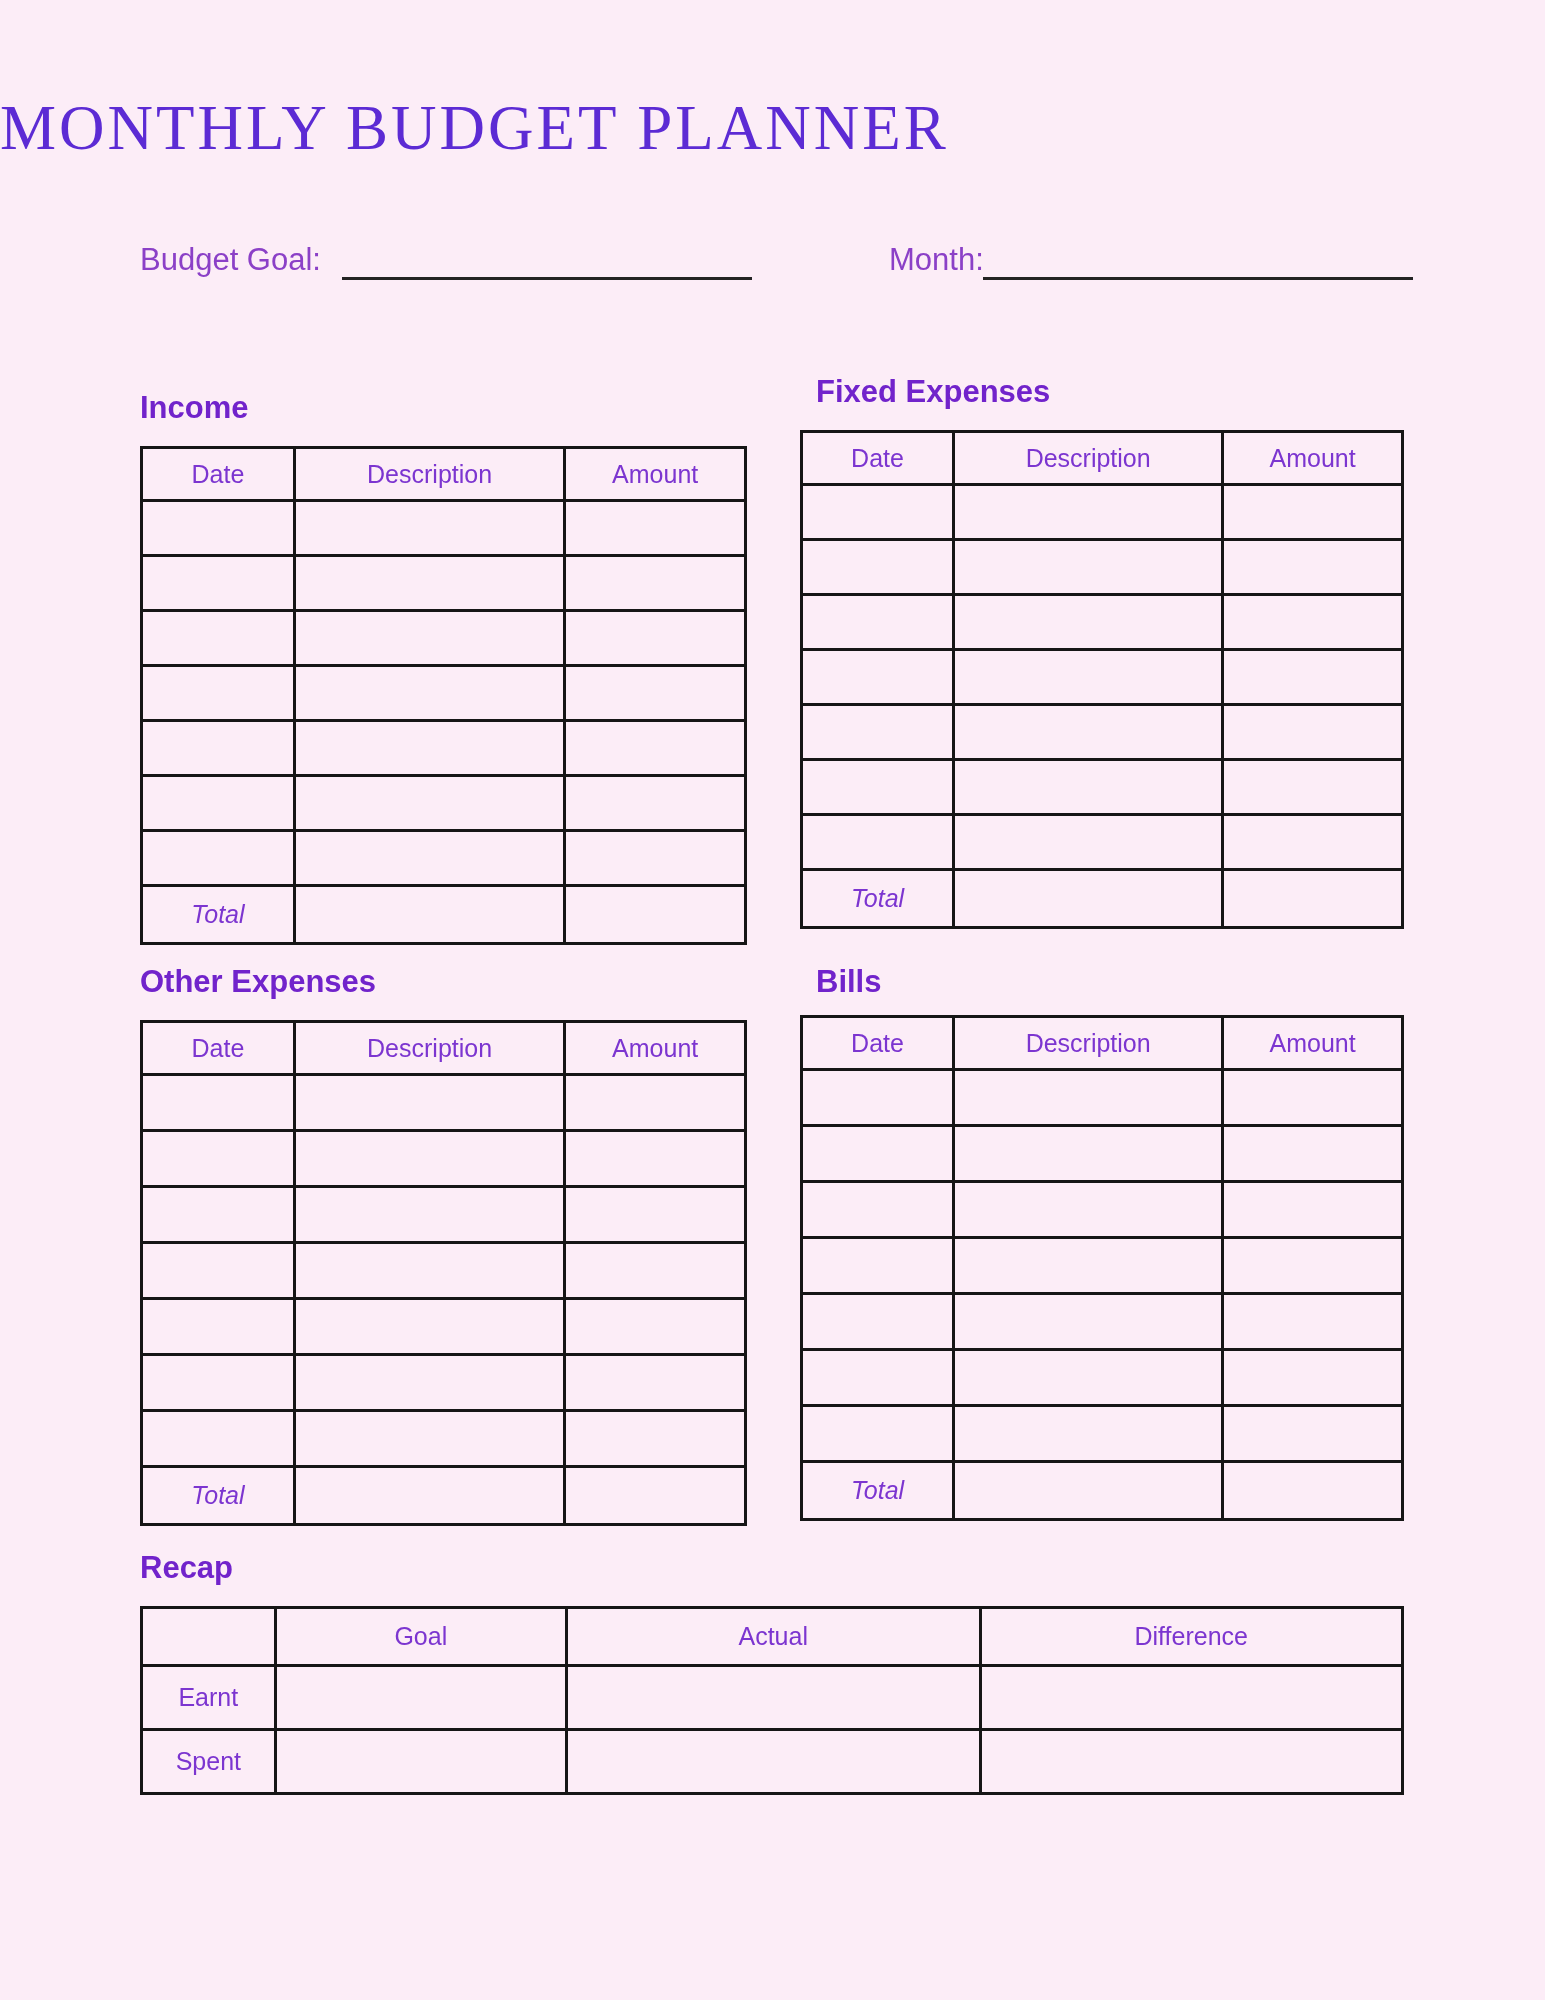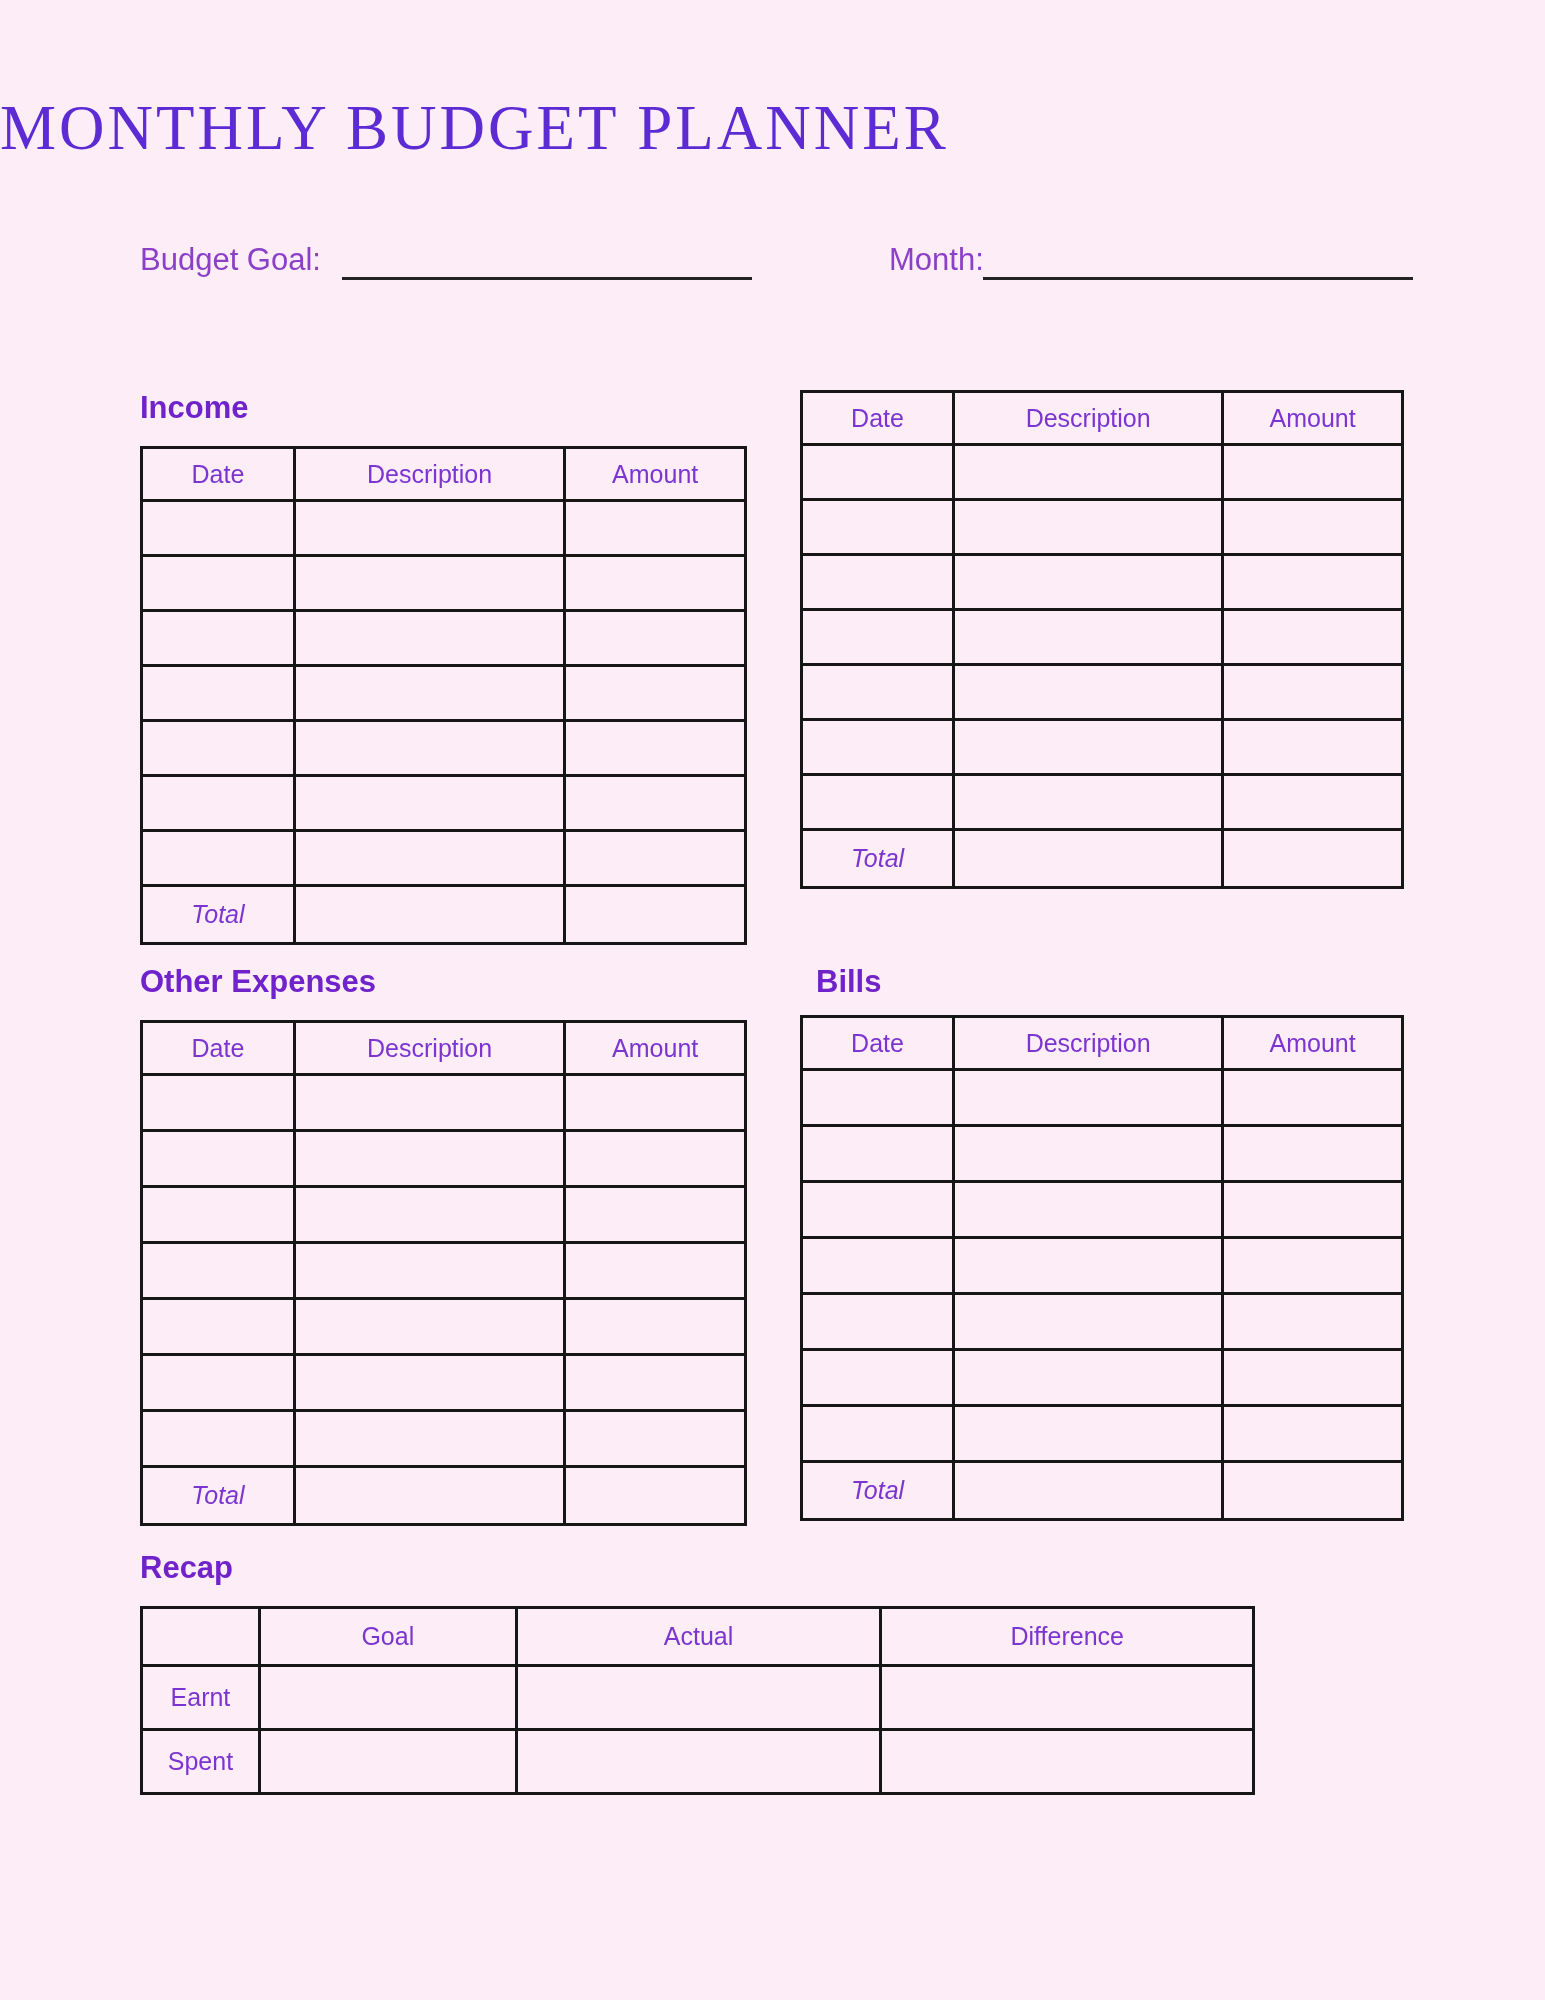--- a/index.html
+++ b/index.html
@@ -48,21 +48,21 @@
     margin: 0;
     font-size: 31px;
     line-height: 40px;
     font-weight: bold;
     color: #7123cb;
   }
   .section-income { left: 140px; top: 388px;  width: 607px; }
   .section-fixed  { left: 800px; top: 372px;  width: 604px; }
   .section-other  { left: 140px; top: 962px;  width: 607px; }
   .section-bills  { left: 800px; top: 962px;  width: 604px; }
-  .section-recap  { left: 140px; top: 1548px; width: 1115px; }
+  .section-recap  { left: 140px; top: 1548px; width: 1264px; }
   .section-fixed h2, .section-bills h2 { padding-left: 16px; }
 
   
   table {
     border-collapse: collapse;
     table-layout: fixed;
     width: 100%;
     margin-top: 18px;
     border: 3px solid #161616;
   }
@@ -160,20 +160,21 @@
       <tr>
         <td>Total</td>
         <td></td>
         <td></td>
       </tr>
     </tfoot>
   </table>
 </div>
 
 <div class="section section-fixed">
+  <h2>Fixed Expenses</h2>
   <table class="entry-table">
     <colgroup>
         <col class="col-date">
         <col class="col-desc">
         <col class="col-amount">
       </colgroup>
     <thead>
       <tr>
         <th>Date</th>
         <th>Description</th>

